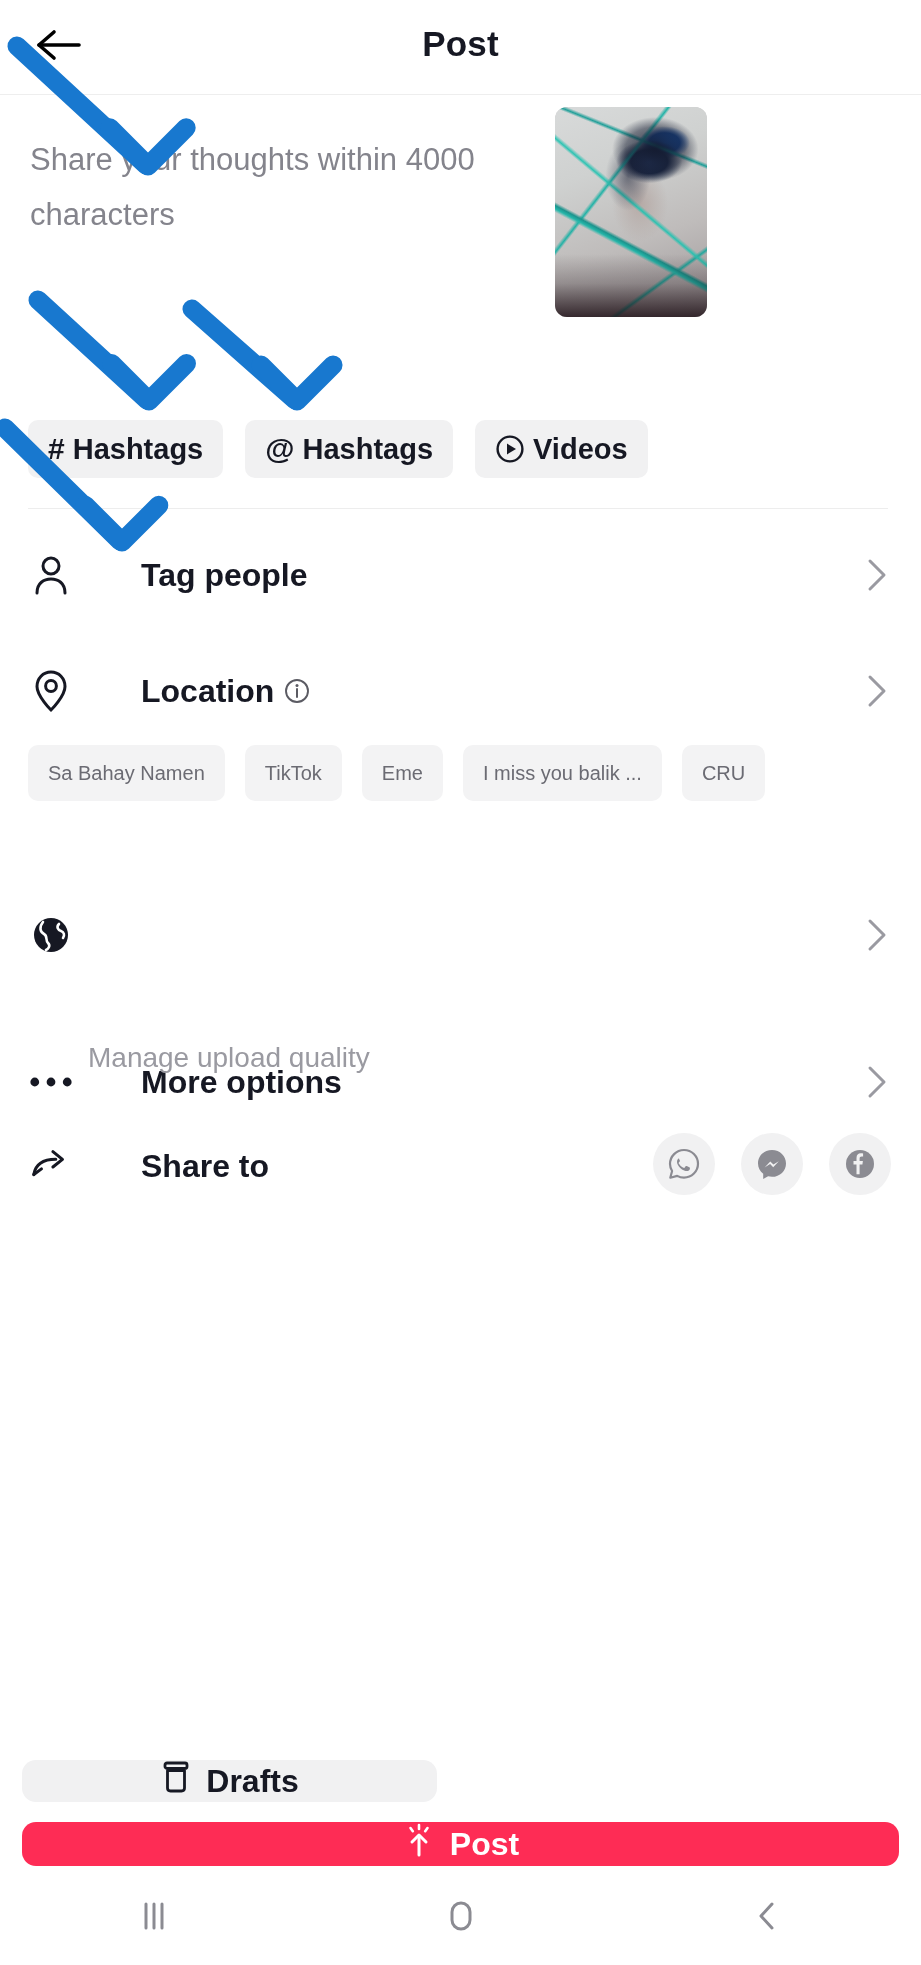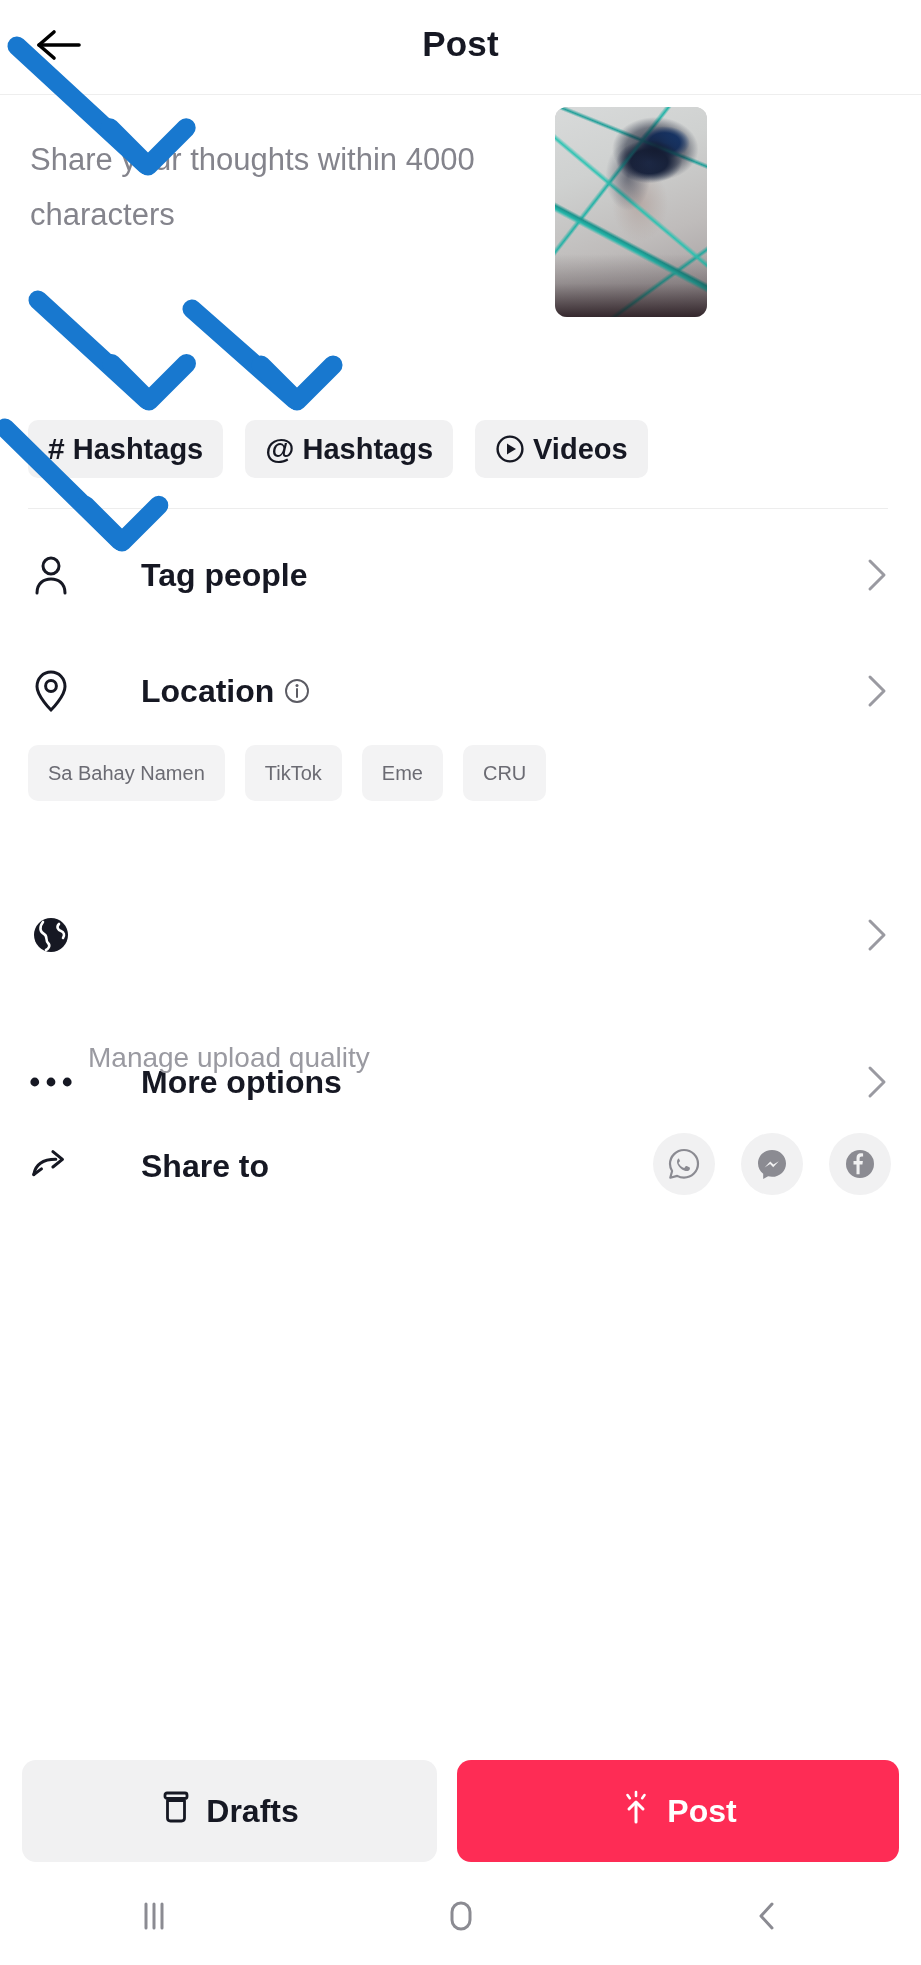--- a/index.html
+++ b/index.html
@@ -248,20 +248,21 @@
   .bottom-bar {
     position: absolute;
     left: 0;
     top: 1758px;
     width: 921px;
     height: 108px;
     display: flex;
     padding: 2px 22px;
     gap: 20px;
     box-sizing: border-box;
+    flex-direction: column;
   }
   .btn-drafts {
     width: 415px;
     height: 102px;
     border-radius: 14px;
     background: #f1f1f2;
     display: flex;
     align-items: center;
     justify-content: center;
     gap: 14px;
@@ -391,20 +392,21 @@
     <svg width="28" height="34" viewBox="0 0 28 34">
         <path d="M7 3 L21 17 L7 31" fill="none" stroke="#9a9aa1" stroke-width="3" stroke-linecap="round" stroke-linejoin="round"></path>
       </svg>
   </span>
 </div>
 
 <div class="suggest-row" style="top:745px;">
   <div class="suggest-chip">Sa Bahay Namen</div>
   <div class="suggest-chip">TikTok</div>
   <div class="suggest-chip">Eme</div>
+  <div class="suggest-chip">I miss you balik ...</div>
   <div class="suggest-chip">CRU</div>
 </div>
 
 <div class="row" style="top:892px;">
   <span class="ico">
     <svg width="40" height="40" viewBox="0 0 40 40">
       <circle cx="20" cy="20" r="17" fill="#161823"></circle>
       <path d="M12 7 C8 12 9 17 13 19 C17 21 14 25 17 28 C20 31 17 34 15 35" fill="none" stroke="#ffffff" stroke-width="2.6" stroke-linecap="round"></path>
       <path d="M28 9 C25 12 27 15 30 16 C33 17 34 20 32 23" fill="none" stroke="#ffffff" stroke-width="2.6" stroke-linecap="round"></path>
     </svg>

